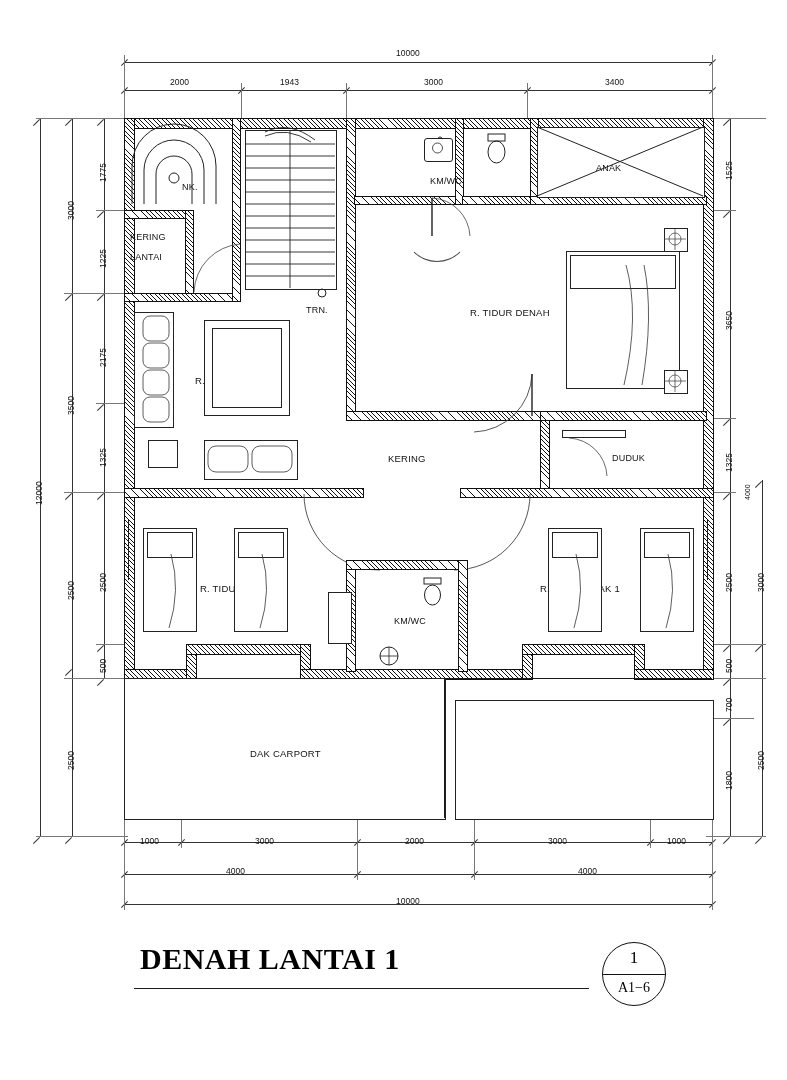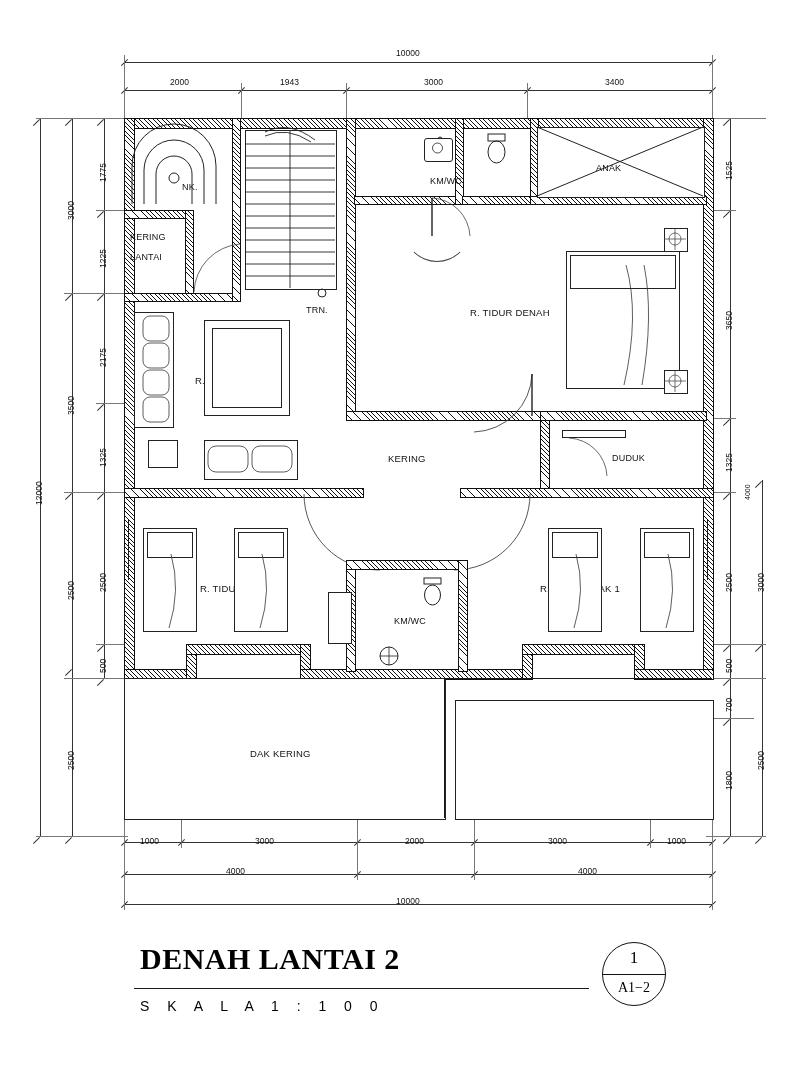--- a/index.html
+++ b/index.html
@@ -272,21 +272,21 @@
   <div class="wall" style="left:300px; top:669px; width:230px; height:9px;"></div>
   <div class="wall" style="left:522px; top:644px; width:9px; height:34px;"></div>
   <div class="wall" style="left:522px; top:644px; width:120px; height:9px;"></div>
   <div class="wall" style="left:634px; top:644px; width:9px; height:34px;"></div>
   <div class="wall" style="left:634px; top:669px; width:78px; height:9px;"></div>
 
   <div class="fbox" style="left:124px; top:678px; width:320px; height:140px; border-width:1px;"></div>
   <div class="fbox" style="left:455px; top:700px; width:257px; height:118px;"></div>
   <div class="hline" style="left:444px; top:678px; width:268px;"></div>
   <div class="vline" style="left:444px; top:678px; height:140px;"></div>
-  <div class="lbl" style="left:250px; top:748px; font-size:9.5px;">DAK KERING</div>
+  <div class="lbl" style="left:250px; top:748px; font-size:9.5px;">DAK CARPORT</div>
 
   <div class="part" style="left:346px; top:118px; width:8px; height:300px;"></div>
 
   <div class="part" style="left:354px; top:196px; width:105px; height:7px;"></div>
   <div class="part" style="left:455px; top:118px; width:7px; height:85px;"></div>
   <div class="part" style="left:462px; top:196px; width:72px; height:7px;"></div>
 
   <div class="part" style="left:530px; top:118px; width:7px; height:85px;"></div>
   <div class="part" style="left:530px; top:196px; width:175px; height:7px;"></div>
   <div class="fbox" style="left:537px; top:127px; width:166px; height:69px;"></div>
@@ -468,24 +468,23 @@
   <div class="fbox" style="left:644px; top:532px; width:44px; height:24px;"></div>
   <svg class="abs" style="left:640px; top:528px;" width="52" height="102">
     <path d="M28 26 q10 36 -2 74" fill="none" stroke="#333" stroke-width="0.8"></path>
   </svg>
 
   <div class="hline" style="left:133px; top:122px; width:0;"></div>
   <div class="vline" style="left:128px; top:520px; height:60px;"></div>
   <div class="vline" style="left:707px; top:520px; height:60px;"></div>
 
   <div id="title-block">
-    <div class="title-main" style="left:140px; top:12px;">DENAH LANTAI 2</div>
+    <div class="title-main" style="left:140px; top:12px;">DENAH LANTAI 1</div>
     <div class="hline" style="left:134px; top:58px; width:455px; border-top-width:1.5px;"></div>
-    <div class="title-sub" style="left:140px; top:68px;">S K A L A     1 : 1 0 0</div>
 
     <div class="bubble" style="left:602px; top:12px;">
       <div class="top">1</div>
       <div class="sep"></div>
-      <div class="bot">A1−2</div>
+      <div class="bot">A1−6</div>
     </div>
   </div>
 
 </div>
 
 </body></html>

